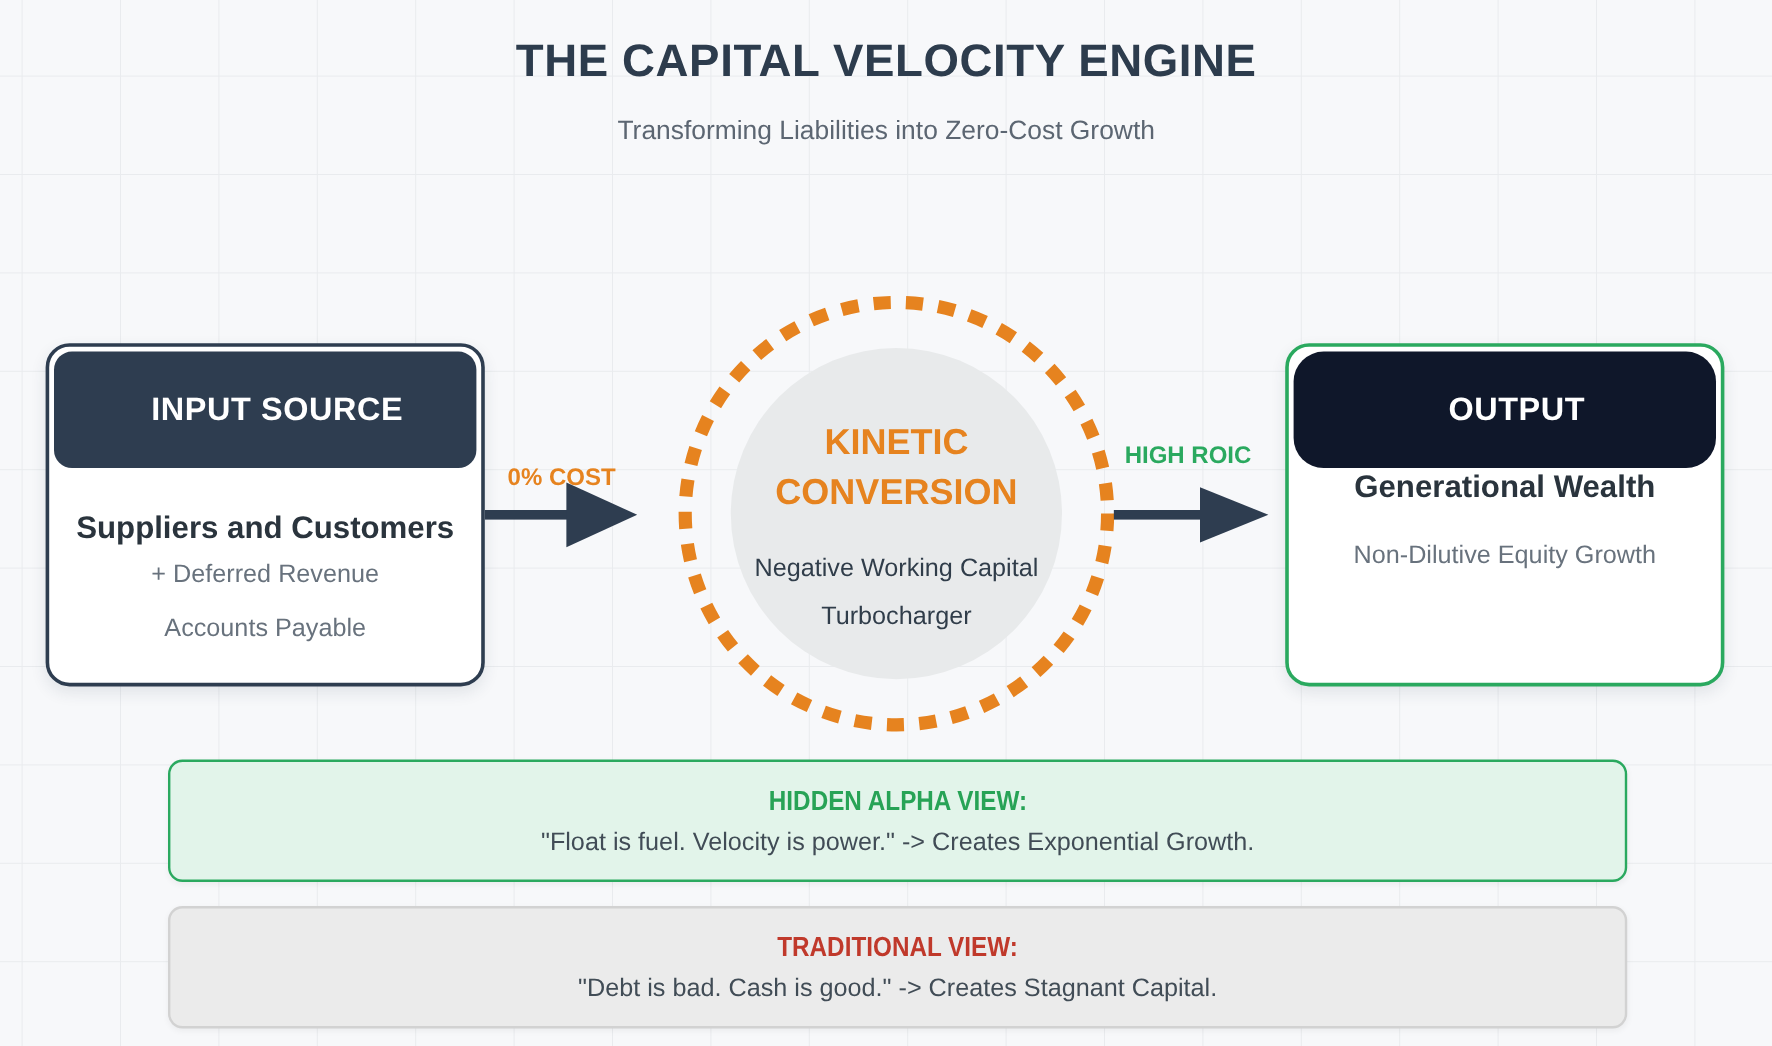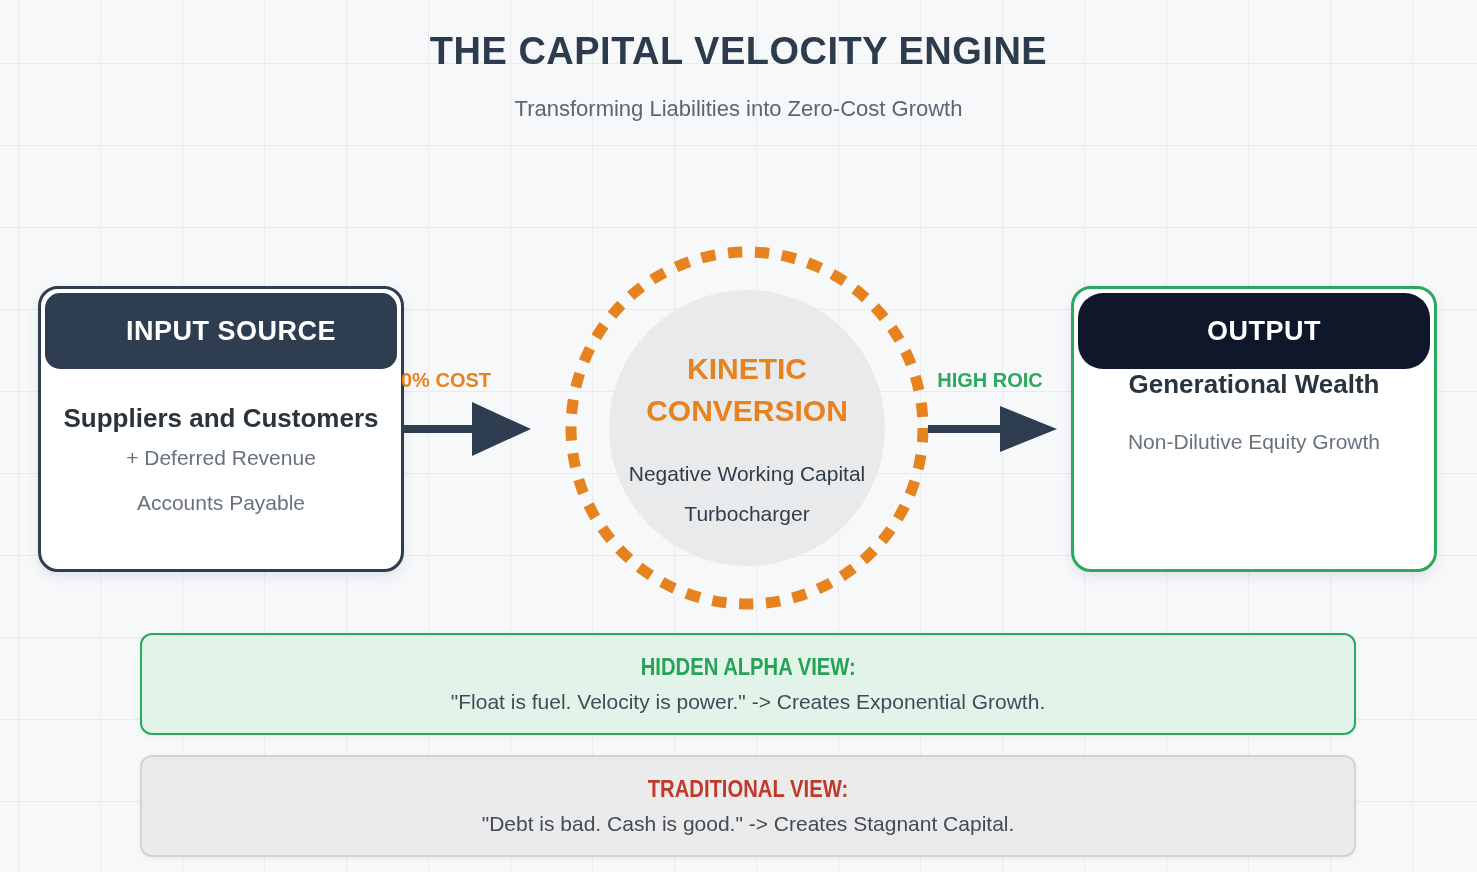--- a/index.html
+++ b/index.html
@@ -31,21 +31,21 @@
   
   .card {
     position: absolute; top: 286px; width: 366px; height: 286px;
     background: #ffffff; border-radius: 20px; box-sizing: border-box;
     padding: 4px; text-align: center;
     box-shadow: 0 5px 12px rgba(44,62,80,0.10);
   }
   .card.input  { left: 38px;   border: 3px solid #2e3d50; }
   .card.output { left: 1071px; border: 3px solid #2aa95f; }
   .card-header {
-    height: 76px; border-radius: 15px;
+    height: 97px; border-radius: 15px;
     display: flex; align-items: center; justify-content: center;
     color: #ffffff; font-size: 27px; font-weight: 700; letter-spacing: 0.5px; padding-left: 20px;
   }
   .card.input  .card-header { background: #2e3d50; }
   .card.output .card-header { background: #0f172a; border-radius: 25px; }
   .card-title { font-size: 26px; font-weight: 700; color: #2a343d; }
   .card.input  .card-title { margin-top: 34px; }
   .card.output .card-title { }
   .card-line { font-size: 21px; color: #68727d; }
   .card.input  .card-line.l1 { margin-top: 21px; }
@@ -62,21 +62,21 @@
   .engine-sub {
     position: absolute; top: 212px; width: 100%;
     font-size: 21px; color: #303d4a; line-height: 40px;
   }
 
   
   .arrow-label {
     position: absolute; top: 369px; width: 140px; text-align: center;
     font-size: 20px; font-weight: 800;
   }
-  .arrow-label.input  { left: 376px; color: #e6831f; }
+  .arrow-label.input  { left: 398px; color: #e6831f; margin-top: 18px; }
   .arrow-label.output { left: 920px; color: #2aa95f; }
   .arrow-svg { position: absolute; top: 398px; }
   .arrow-svg.input  { left: 404px; }
   .arrow-svg.output { left: 928px; }
 
   
   .banner {
     position: absolute; left: 140px; width: 1216px; height: 102px;
     box-sizing: border-box; border-radius: 12px; text-align: center;
     display: flex; flex-direction: column; align-items: center; justify-content: center;

